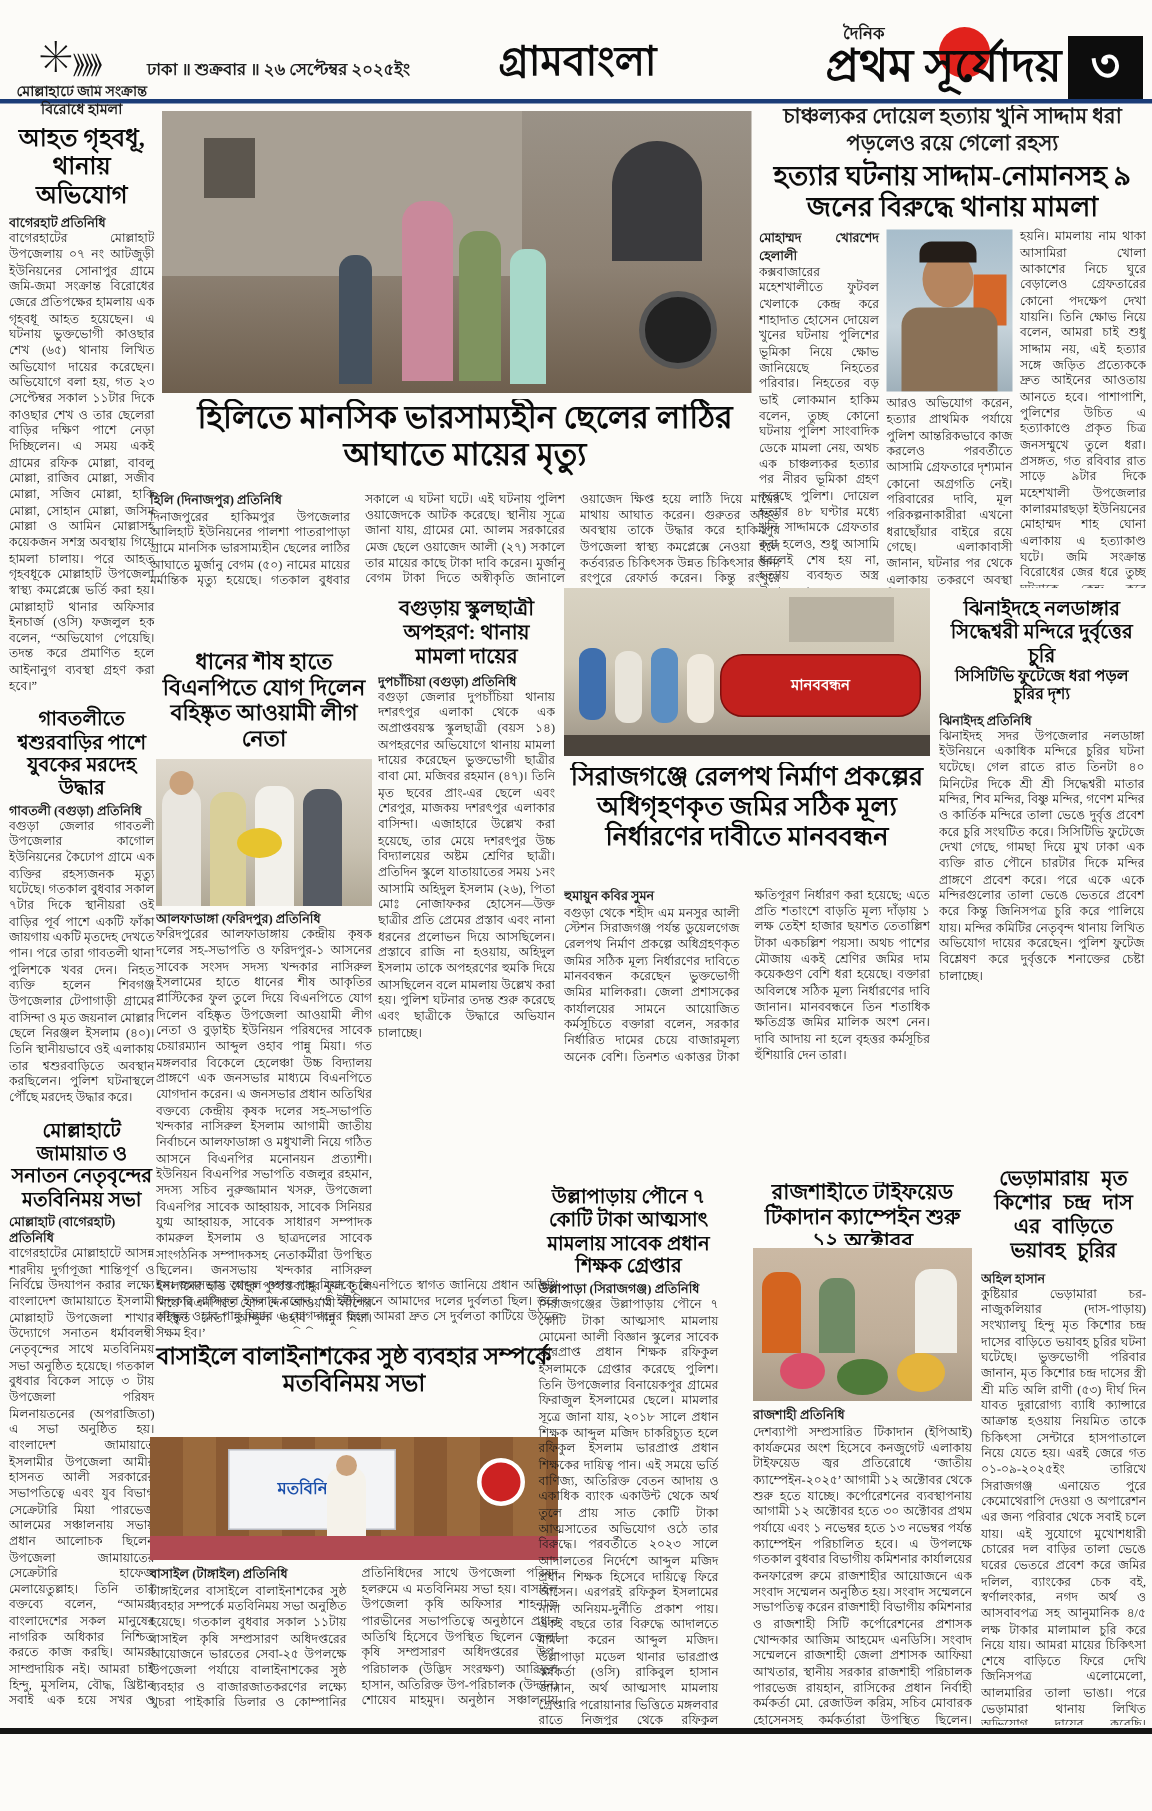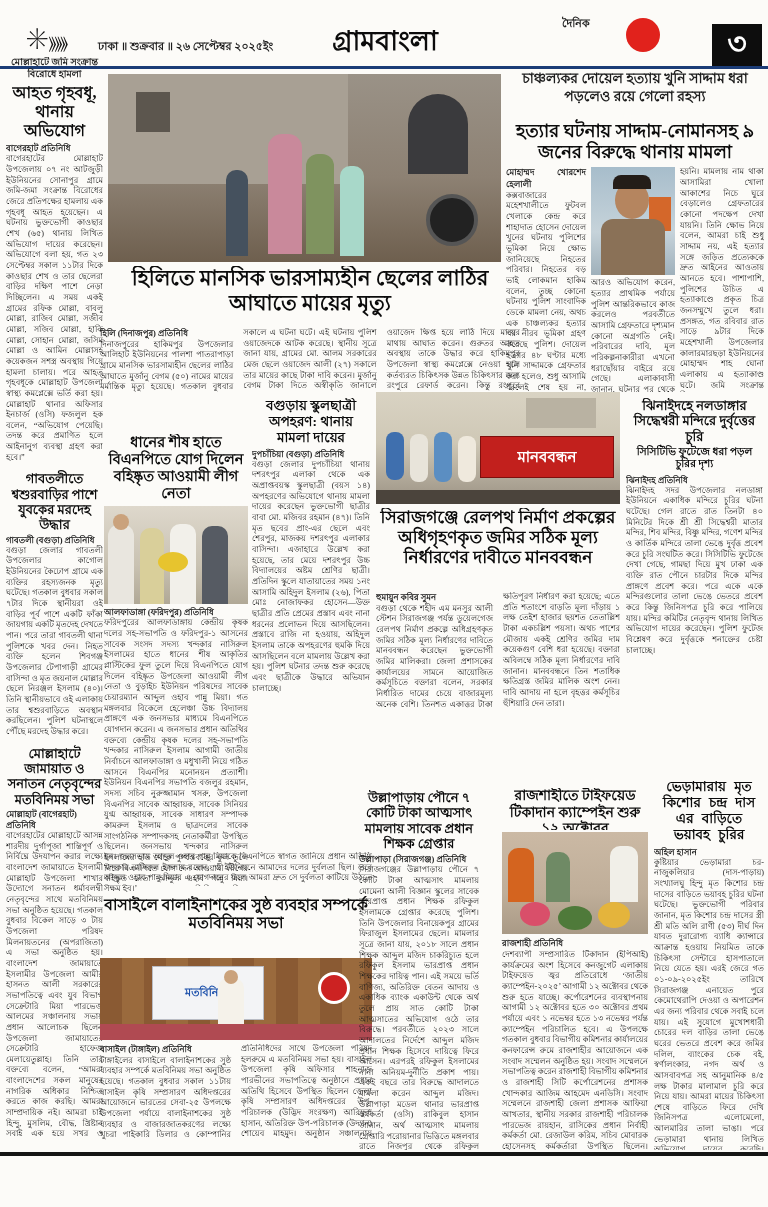--- a/index.html
+++ b/index.html
@@ -34,20 +34,21 @@
 
   <div class="abs" style="left:26px;top:22px;width:58px;height:42px;font-size:30px;color:#111;">✳<span style="font-size:16px;letter-spacing:-2px;">⟫⟫⟫</span></div>
 
   <div class="abs" style="left:98px;top:38px;width:220px;font-size:11px;font-weight:bold;">ঢাকা ॥ শুক্রবার ॥ ২৬ সেপ্টেম্বর ২০২৫ইং</div>
 
   <div class="abs hl" style="left:290px;top:26px;width:190px;font-size:27px;">গ্রামবাংলা</div>
 
   <div class="abs" style="left:548px;top:18px;width:162px;height:48px;">
     <div class="sun" style="left:78px;top:0px;width:34px;height:34px;background:#e1221c;"></div>
     <div class="abs" style="left:14px;top:0px;" id="masthead-small">দৈনিক</div>
+    <div class="abs" style="left:0px;top:12px;width:162px;text-align:center;" id="masthead-title">প্রথম সূর্যোদয়</div>
   </div>
 
   <div class="abs" id="pagebox" style="left:712px;top:24px;width:50px;height:42px;">
     <span>৩</span>
   </div>
 
   <div class="rule" style="left:0;top:66px;width:768px;height:3px;"></div>
 
   <div class="abs clip" style="left:6px;top:57px;width:97px;height:1079px;">
     <div class="kicker" style="font-size:9.5px;">মোল্লাহাটে জমি সংক্রান্ত বিরোধে হামলা</div>
@@ -79,21 +80,21 @@
   <div class="abs hl clip" style="left:100px;top:266px;width:420px;height:58px;font-size:21px;">হিলিতে মানসিক ভারসাম্যহীন ছেলের লাঠির আঘাতে মায়ের মৃত্যু</div>
   <div class="abs clip" style="left:100px;top:328px;width:420px;height:70px;">
     <div class="colwrap3 body-txt" style="height:70px;">
       <span class="byline">হিলি (দিনাজপুর) প্রতিনিধি</span><br>
       <span>দিনাজপুরের হাকিমপুর উপজেলার আলিহাট ইউনিয়নের পালশা পাতরাপাড়া গ্রামে মানসিক ভারসাম্যহীন ছেলের লাঠির আঘাতে মুর্জানু বেগম (৫০) নামের মায়ের মর্মান্তিক মৃত্যু হয়েছে। গতকাল বুধবার সকালে এ ঘটনা ঘটে। এই ঘটনায় পুলিশ ওয়াজেদকে আটক করেছে। স্থানীয় সূত্রে জানা যায়, গ্রামের মো. আলম সরকারের মেজ ছেলে ওয়াজেদ আলী (২৭) সকালে তার মায়ের কাছে টাকা দাবি করেন। মুর্জানু বেগম টাকা দিতে অস্বীকৃতি জানালে ওয়াজেদ ক্ষিপ্ত হয়ে লাঠি দিয়ে মায়ের মাথায় আঘাত করেন। গুরুতর আহত অবস্থায় তাকে উদ্ধার করে হাকিমপুর উপজেলা স্বাস্থ্য কমপ্লেক্সে নেওয়া হলে কর্তব্যরত চিকিৎসক উন্নত চিকিৎসার জন্য রংপুরে রেফার্ড করেন। কিন্তু রংপুরে নেওয়ার পথে বিকালে মুর্জানু বেগম মারা যান। নিহতের স্বামী মো. আলম সরকার জানান, তাদের তিন সন্তানের মধ্যে ওয়াজেদ আলী মেজ ছেলে। তিনি দীর্ঘদিন ধরে মানসিক ভারসাম্যহীনতায় ভুগছিলেন এবং বহুবার চিকিৎসা করানো হয়েছিল। আলম সরকারের ভাষ্য, “আমার ছেলেটা মানসিকভাবে ভারসাম্যহীন, হঠাৎ কখন কী করবে বোঝা যায় না।” বিষয়টি নিশ্চিত করে হাকিমপুর থানা অফিসার ইনচার্জ নাজমুল হক বলেন, এ খবর পাওয়ার পর পুলিশের টিম ঘটনাস্থলে পাঠিয়ে ওয়াজেদকে আটক করা হয়েছে এবং মরদেহ ময়নাতদন্তের জন্য দিনাজপুর মেডিকেল কলেজ হাসপাতালে পাঠানো হয়।</span>
     </div>
   </div>
 
   <div class="abs clip" style="left:506px;top:70px;width:258px;height:322px;">
     <div class="kicker" style="font-size:14px;">চাঞ্চল্যকর দোয়েল হত্যায় খুনি সাদ্দাম ধরা পড়লেও রয়ে গেলো রহস্য</div>
-    <div class="hl" style="font-size:18px;margin:16px 0 4px;">হত্যার ঘটনায় সাদ্দাম-নোমানসহ ৯ জনের বিরুদ্ধে থানায় মামলা</div>
+    <div class="hl" style="font-size:18px;margin:2px 0 4px;">হত্যার ঘটনায় সাদ্দাম-নোমানসহ ৯ জনের বিরুদ্ধে থানায় মামলা</div>
     <div style="display:flex;gap:5px;">
       <div style="width:80px;" class="body-txt">
         <span class="byline">মোহাম্মদ খোরশেদ হেলালী</span><br>
         <span>কক্সবাজারের মহেশখালীতে ফুটবল খেলাকে কেন্দ্র করে শাহাদাত হোসেন দোয়েল খুনের ঘটনায় পুলিশের ভূমিকা নিয়ে ক্ষোভ জানিয়েছে নিহতের পরিবার। নিহতের বড় ভাই লোকমান হাকিম বলেন, তুচ্ছ কোনো ঘটনায় পুলিশ সাংবাদিক ডেকে মামলা নেয়, অথচ এক চাঞ্চল্যকর হত্যার পর নীরব ভূমিকা গ্রহণ করেছে পুলিশ। দোয়েল হত্যার ৪৮ ঘণ্টার মধ্যে খুনি সাদ্দামকে গ্রেফতার করা হলেও, শুধু আসামি ধরলেই শেষ হয় না, হত্যায় ব্যবহৃত অস্ত্র উদ্ধার করাও</span>
       </div>
       <div style="width:84px;">
         <div class="photo" style="position:relative;width:84px;height:108px;background:linear-gradient(180deg,#a7bdcb,#c6d3da 60%,#9fb0ba);">
           <div class="rect" style="left:58px;top:30px;width:22px;height:34px;background:#d4672a;"></div>
           <div class="blob" style="left:24px;top:14px;width:34px;height:38px;background:#b5855f;"></div>
           <div class="rect" style="left:22px;top:8px;width:38px;height:14px;background:#241d18;border-radius:8px 8px 0 0;"></div>
@@ -127,21 +128,21 @@
     <div class="body-txt">বগুড়া জেলার দুপচাঁচিয়া থানায় দশরৎপুর এলাকা থেকে এক অপ্রাপ্তবয়স্ক স্কুলছাত্রী (বয়স ১৪) অপহরণের অভিযোগে থানায় মামলা দায়ের করেছেন ভুক্তভোগী ছাত্রীর বাবা মো. মজিবর রহমান (৪৭)। তিনি মৃত ছবের প্রাং-এর ছেলে এবং শেরপুর, মাজকয় দশরৎপুর এলাকার বাসিন্দা। এজাহারে উল্লেখ করা হয়েছে, তার মেয়ে দশরৎপুর উচ্চ বিদ্যালয়ের অষ্টম শ্রেণির ছাত্রী। প্রতিদিন স্কুলে যাতায়াতের সময় ১নং আসামি অহিদুল ইসলাম (২৬), পিতা মোঃ নোজাফকর হোসেন—উক্ত ছাত্রীর প্রতি প্রেমের প্রস্তাব এবং নানা ধরনের প্রলোভন দিয়ে আসছিলেন। প্রস্তাবে রাজি না হওয়ায়, অহিদুল ইসলাম তাকে অপহরণের হুমকি দিয়ে আসছিলেন বলে মামলায় উল্লেখ করা হয়। পুলিশ ঘটনার তদন্ত শুরু করেছে এবং ছাত্রীকে উদ্ধারে অভিযান চালাচ্ছে।</div>
   </div>
 
   <div class="photo" style="left:376px;top:392px;width:244px;height:112px;
        background:linear-gradient(180deg,#d9d3c3 0%,#cfc8b6 45%,#9a9183 100%);">
     <div class="rect" style="left:150px;top:6px;width:70px;height:30px;background:#b9b2a2;"></div>
     <div class="blob" style="left:10px;top:40px;width:18px;height:48px;background:#3f6fae;border-radius:8px;"></div>
     <div class="blob" style="left:34px;top:42px;width:18px;height:48px;background:#e8e4da;border-radius:8px;"></div>
     <div class="blob" style="left:58px;top:40px;width:18px;height:50px;background:#5b8ec2;border-radius:8px;"></div>
     <div class="blob" style="left:82px;top:44px;width:18px;height:46px;background:#efe9dd;border-radius:8px;"></div>
-    <div class="banner-red" style="left:104px;top:44px;width:132px;height:40px;font-size:15px;">
+    <div class="banner-red" style="left:104px;top:44px;width:132px;height:40px;font-size:10px;border-radius:15px;">
       <span>মানববন্ধন</span>
     </div>
     <div class="rect" style="left:0;bottom:0;width:244px;height:14px;background:#4b443c;"></div>
   </div>
   <div class="abs hl clip" style="left:376px;top:508px;width:244px;height:80px;font-size:17px;">সিরাজগঞ্জে রেলপথ নির্মাণ প্রকল্পের অধিগৃহণকৃত জমির সঠিক মূল্য নির্ধারণের দাবীতে মানববন্ধন</div>
   <div class="abs clip" style="left:376px;top:592px;width:244px;height:192px;">
     <div class="colwrap2 body-txt" style="height:192px;">
       <span class="byline">হুমায়ুন কবির সুমন</span><br>
       <span>বগুড়া থেকে শহীদ এম মনসুর আলী স্টেশন সিরাজগঞ্জ পর্যন্ত ডুয়েলগেজ রেলপথ নির্মাণ প্রকল্পে অধিগ্রহণকৃত জমির সঠিক মূল্য নির্ধারণের দাবিতে মানববন্ধন করেছেন ভুক্তভোগী জমির মালিকরা। জেলা প্রশাসকের কার্যালয়ের সামনে আয়োজিত কর্মসূচিতে বক্তারা বলেন, সরকার নির্ধারিত দামের চেয়ে বাজারমূল্য অনেক বেশি। তিনশত একাত্তর টাকা ক্ষতিপূরণ নির্ধারণ করা হয়েছে; এতে প্রতি শতাংশে বাড়তি মূল্য দাঁড়ায় ১ লক্ষ তেইশ হাজার ছয়শত তেতাল্লিশ টাকা একচল্লিশ পয়সা। অথচ পাশের মৌজায় একই শ্রেণির জমির দাম কয়েকগুণ বেশি ধরা হয়েছে। বক্তারা অবিলম্বে সঠিক মূল্য নির্ধারণের দাবি জানান। মানববন্ধনে তিন শতাধিক ক্ষতিগ্রস্ত জমির মালিক অংশ নেন। দাবি আদায় না হলে বৃহত্তর কর্মসূচির হুঁশিয়ারি দেন তারা।</span>
     </div>

